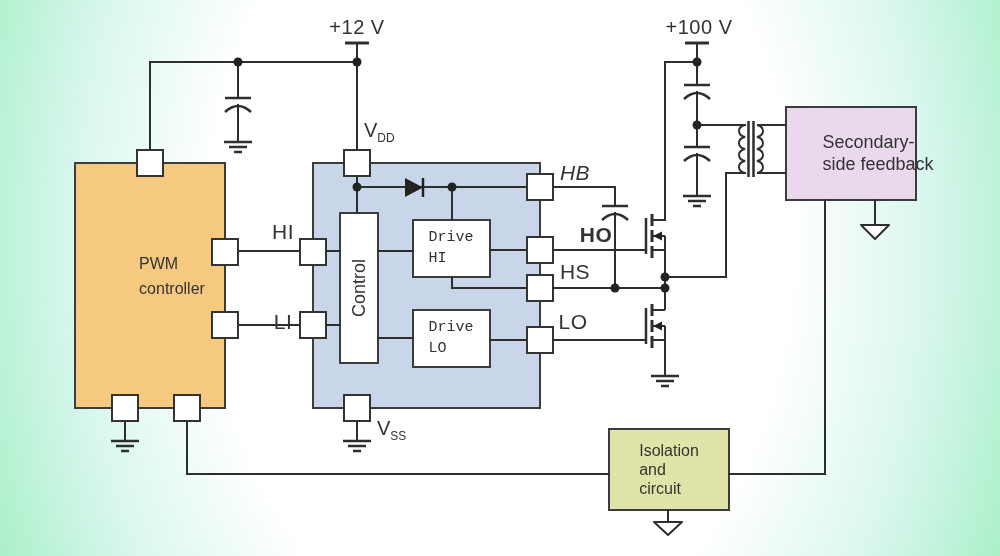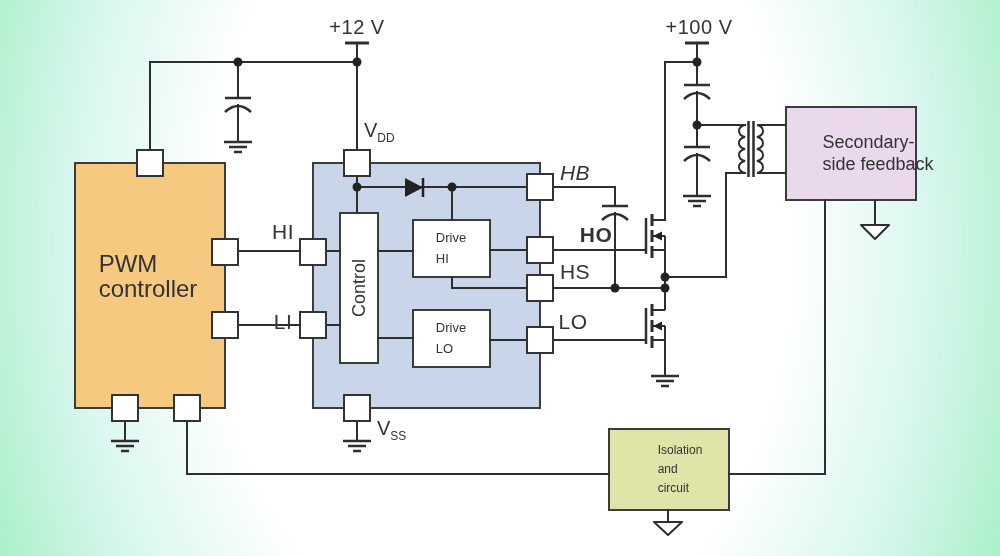--- a/index.html
+++ b/index.html
@@ -16,26 +16,26 @@
     position:absolute;
     color:#333;
     white-space:nowrap;
     user-select:none;
   }
   .center{transform:translate(-50%,-50%);text-align:left;}
   .supply{font-size:20px;letter-spacing:.5px;}
   .pinlbl{font-size:21px;letter-spacing:.5px;}
   .rail{font-size:20px;}
   .rail .sub{font-size:12px;vertical-align:-5px;letter-spacing:0;}
-  .pwm-lbl{font-size:24px;line-height:25px;}
+  .pwm-lbl{font-size:16px;line-height:25px;margin-left:24px;}
   .ctrl-lbl{font-size:18px;transform:translate(-50%,-50%) rotate(-90deg);}
-  .drive-lbl{font-size:13px;line-height:21px;}
+  .drive-lbl{font-size:15px;line-height:21px;font-family:Liberation Mono, monospace;}
   .chip-lbl{font-size:19px;letter-spacing:.5px;}
   .sec-lbl{font-size:18px;line-height:22px;}
-  .iso-lbl{font-size:12px;line-height:19px;margin-left:11px;}
+  .iso-lbl{font-size:16px;line-height:19px;}
 </style>
 </head>
 <body>
 
 <div class="stage">
 
   <svg width="1000" height="556" viewBox="0 0 1000 556">
 
     <g stroke="#3c3c3c" stroke-width="2">
       <rect x="75" y="163" width="150" height="245" fill="#f6c981"></rect>

